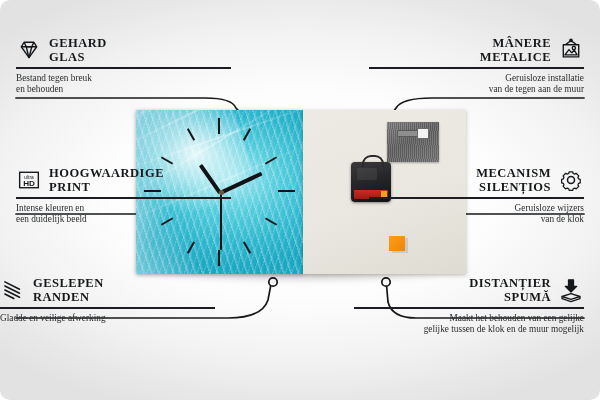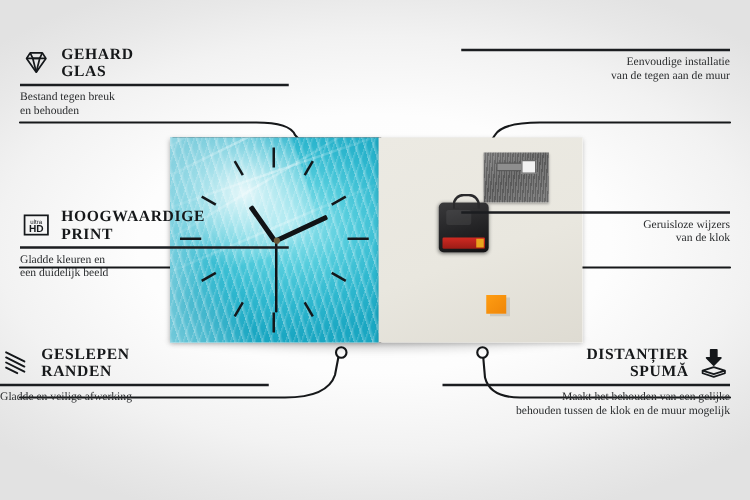--- a/index.html
+++ b/index.html
@@ -6,20 +6,21 @@
   body{
     width:600px;height:400px;overflow:hidden;
     font-family:"Liberation Serif", serif;
     background:#ffffff;
   }
   #stage{
     position:relative;width:600px;height:400px;
     background:
       radial-gradient(ellipse 420px 230px at 300px 195px, #ffffff 0%, #fdfdfd 45%, #f2f2f2 72%, #e8e8e8 88%, #e2e2e2 100%);
     overflow:hidden;
+    border-radius:10px;
   }
   
   .feat{position:absolute;width:215px;}
   .feat .head{display:flex;align-items:center;gap:7px;}
   .feat.right .head{justify-content:flex-end;}
   .feat .title{
     font-family:"Liberation Serif", serif;
     font-size:12.5px;letter-spacing:.5px;color:#16181a;
     font-weight:700;line-height:14px;text-transform:uppercase;
   }
@@ -207,21 +208,21 @@
         <text x="16" y="14.6" text-anchor="middle" font-family="Liberation Sans, sans-serif" font-size="6" fill="#15181b">ultra</text>
         <text x="16" y="23" text-anchor="middle" font-family="Liberation Sans, sans-serif" font-size="10" font-weight="bold" fill="#15181b">HD</text>
       </svg>
       <div class="title">
         <div>HOOGWAARDIGE</div>
         <div>PRINT</div>
       </div>
     </div>
     <div class="rule"></div>
     <div class="desc">
-      <div>Gladde kleuren en</div>
+      <div>Intense kleuren en</div>
       <div>een duidelijk beeld</div>
     </div>
   </div>
 
   <div class="feat left" id="f-edges">
     <div class="head">
       <svg class="ico" viewBox="0 0 32 32">
         <g stroke="#15181b" stroke-width="1.9" stroke-linecap="round">
           <path d="M6,6 L24,15"></path>
             <path d="M6,11 L24,20"></path>
@@ -234,28 +235,55 @@
         <div>RANDEN</div>
       </div>
     </div>
     <div class="rule"></div>
     <div class="desc">
       <div>Gladde en veilige afwerking</div>
     </div>
   </div>
 
   <div class="feat right" id="f-handles">
-    <div class="rule"></div>
-    <div class="desc">
-      <div>Eenvoudige installatie</div>
+    <div class="head">
+      <div class="title">
+        <div>MÂNERE</div>
+        <div>METALICE</div>
+      </div>
+      <svg class="ico" viewBox="0 0 32 32">
+        <g fill="none" stroke="#15181b" stroke-width="1.7" stroke-linejoin="round">
+          <path d="M16,4.5 L9,9.5 M16,4.5 L23,9.5"></path>
+          <circle cx="16" cy="4.2" r="1.4" fill="#15181b"></circle>
+          <rect x="6.5" y="9.5" width="19" height="15"></rect>
+          <path d="M8.5,22 L13.5,15.5 L17,19.5 L20,16 L23.5,22 Z"></path>
+          <circle cx="19.5" cy="13.5" r="2"></circle>
+        </g>
+      </svg>
+    </div>
+    <div class="rule"></div>
+    <div class="desc">
+      <div>Geruisloze installatie</div>
       <div>van de tegen aan de muur</div>
     </div>
   </div>
 
   <div class="feat right" id="f-mech">
+    <div class="head">
+      <div class="title">
+        <div>MECANISM</div>
+        <div>SILENȚIOS</div>
+      </div>
+      <svg class="ico" viewBox="0 0 32 32">
+        <g fill="none" stroke="#15181b" stroke-width="1.9" stroke-linejoin="round">
+          <path d="M13.2,5.2 h5.6 l.6,2.6 2.4,1.0 2.3,-1.3 3.9,3.9 -1.3,2.3 1.0,2.4 2.6,.6 v5.6 l-2.6,.6 -1.0,2.4 1.3,2.3 -3.9,3.9 -2.3,-1.3 -2.4,1.0 -.6,2.6 h-5.6 l-.6,-2.6 -2.4,-1.0 -2.3,1.3 -3.9,-3.9 1.3,-2.3 -1.0,-2.4 -2.6,-.6 v-5.6 l2.6,-.6 1.0,-2.4 -1.3,-2.3 3.9,-3.9 2.3,1.3 2.4,-1.0 z" transform="scale(0.80) translate(3.9,2.2)"></path>
+          <circle cx="16" cy="16" r="4.3"></circle>
+        </g>
+      </svg>
+    </div>
     <div class="rule"></div>
     <div class="desc">
       <div>Geruisloze wijzers</div>
       <div>van de klok</div>
     </div>
   </div>
 
   <div class="feat right" id="f-spacer">
     <div class="head">
       <div class="title">
@@ -266,17 +294,17 @@
         <g fill="none" stroke="#15181b" stroke-width="1.7" stroke-linejoin="round">
           <path d="M13,3.5 h6 v8 h4 l-7,7 -7,-7 h4 z" fill="#15181b"></path>
           <path d="M16,20.5 L27,24 L16,27.5 L5,24 Z"></path>
           <path d="M5,24 v2.6 L16,30.2 L27,26.6 V24"></path>
         </g>
       </svg>
     </div>
     <div class="rule"></div>
     <div class="desc">
       <div>Maakt het behouden van een gelijke</div>
-      <div>behouden tussen de klok en de muur mogelijk</div>
+      <div>gelijke tussen de klok en de muur mogelijk</div>
     </div>
   </div>
 
 </div>
 
 </body></html>

